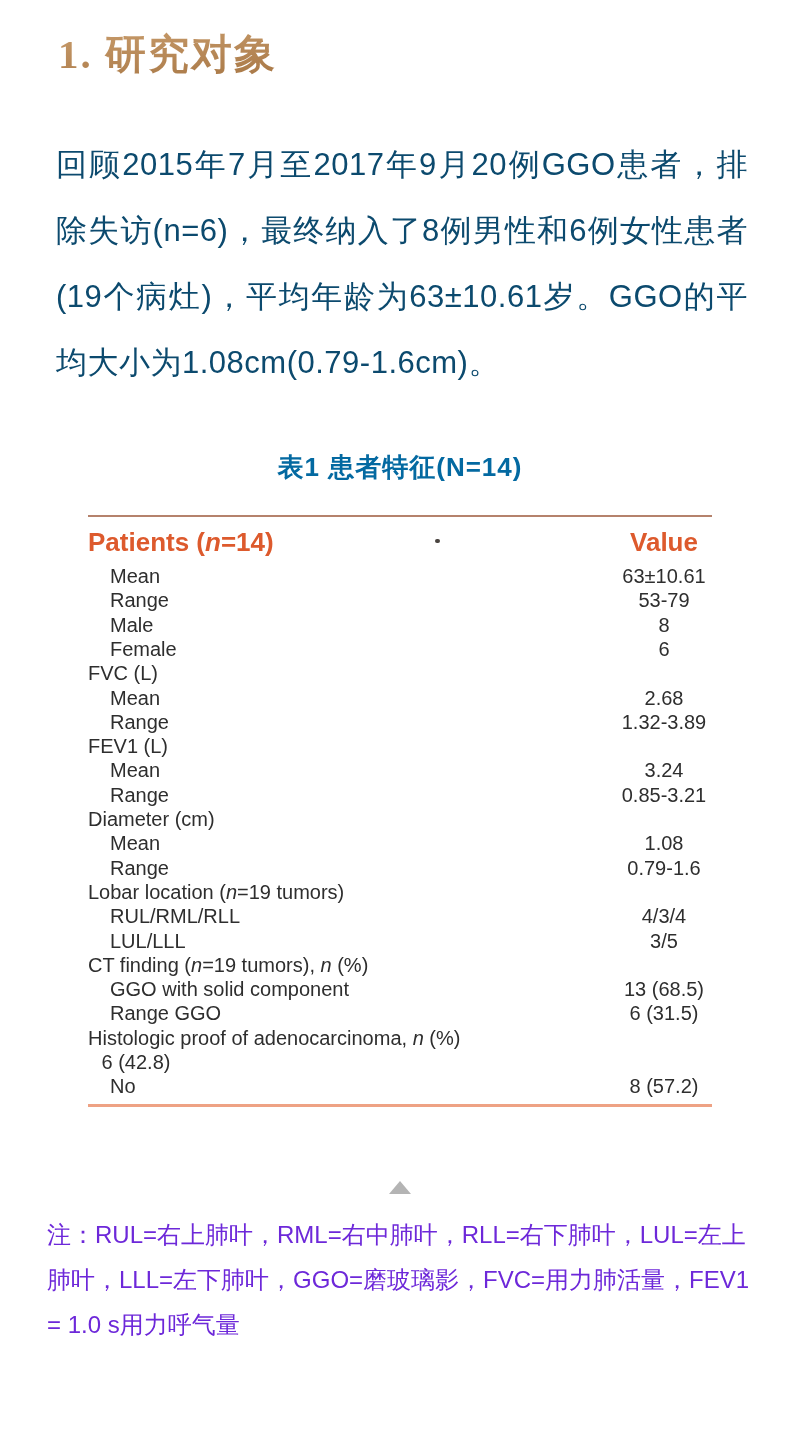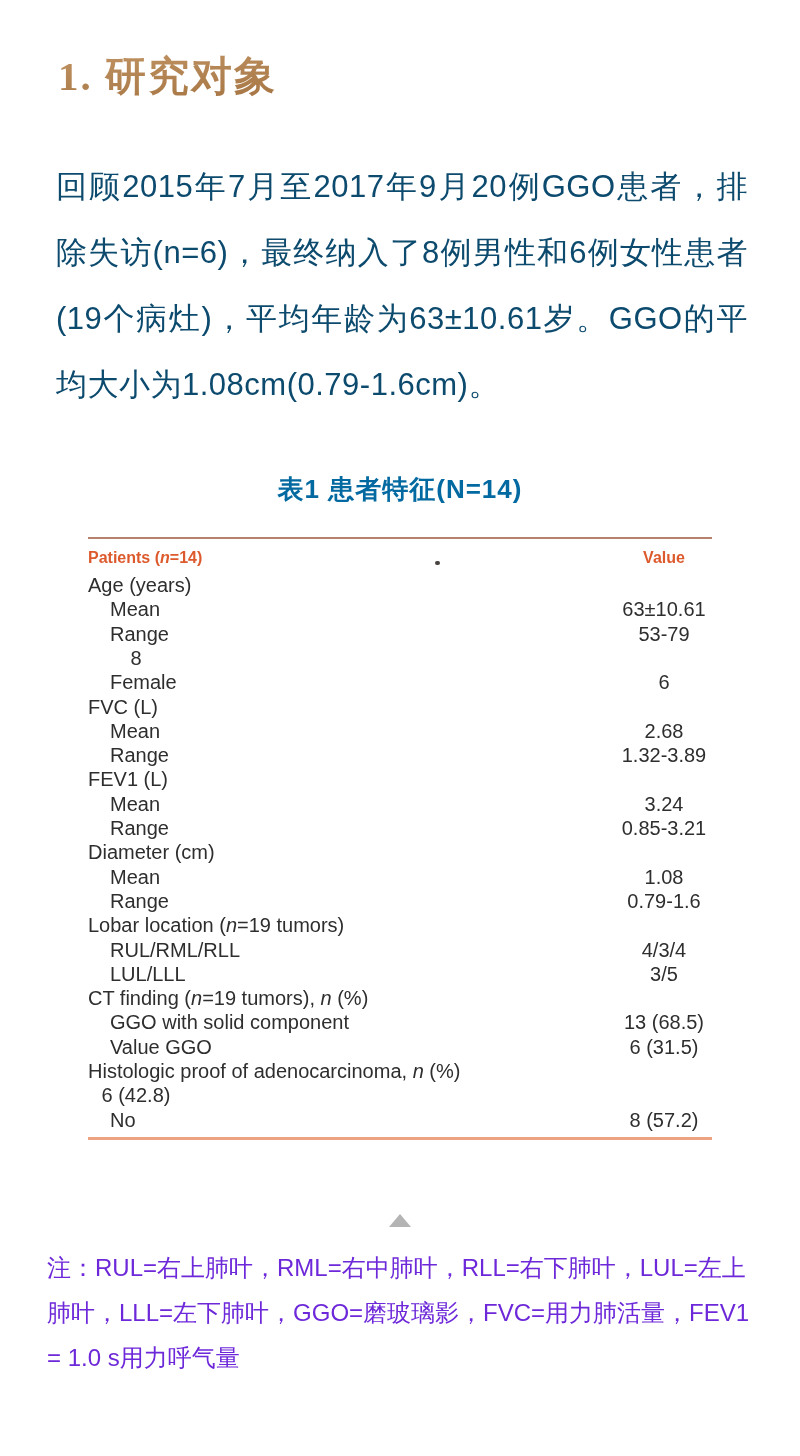--- a/index.html
+++ b/index.html
@@ -12,21 +12,21 @@
     position: relative;
     width: 800px;
     height: 1456px;
     overflow: hidden;
     font-family: "Liberation Sans", "DejaVu Sans", sans-serif;
   }
 
   
   .heading {
     margin: 0;
-    padding: 54px 56px 0 58px;
+    padding: 32px 56px 0 58px;
     font-family: "Liberation Serif", "DejaVu Serif", serif;
     font-weight: bold;
     font-size: 41px;
     line-height: 1.1;
     letter-spacing: 2px;
     background: linear-gradient(175deg, #d2a777 10%, #9d6b39 85%);
     -webkit-background-clip: text;
     background-clip: text;
     color: transparent;
   }
@@ -74,21 +74,21 @@
     border-top: 2px solid #b5826c;
     border-bottom: 3px solid #eea284;
     padding-bottom: 5px;
     font-family: "Liberation Sans", "DejaVu Sans", sans-serif;
     color: #2e2e2e;
   }
   .tbl-header {
     display: flex;
     align-items: flex-end;
     padding: 10px 0 6px 0;
-    font-size: 16px;
+    font-size: 26px;
     font-weight: bold;
     color: #dd5a2d;
   }
   .tbl-header .cell-label { flex: 1; }
   .tbl-header .cell-value {
     width: 96px;
     text-align: center;
   }
   .tbl-row {
     display: flex;
@@ -138,32 +138,29 @@
 
   <figure class="table-figure">
     <span class="artifact-dot"></span>
     <div class="tbl">
       <div class="tbl-header">
         <div class="cell-label">Patients (<i>n</i>=14)</div>
         <div class="cell-value">Value</div>
       </div>
       <div id="table-rows">
           <div class="tbl-row">
-            <div class="cell-label">Age (years)</div>
-            <div class="cell-value"></div>
-          </div>
-          <div class="tbl-row">
             <div class="cell-label indent">Mean</div>
             <div class="cell-value">63±10.61</div>
           </div>
           <div class="tbl-row">
             <div class="cell-label indent">Range</div>
             <div class="cell-value">53-79</div>
           </div>
           <div class="tbl-row">
+            <div class="cell-label indent">Male</div>
             <div class="cell-value">8</div>
           </div>
           <div class="tbl-row">
             <div class="cell-label indent">Female</div>
             <div class="cell-value">6</div>
           </div>
           <div class="tbl-row">
             <div class="cell-label">FVC (L)</div>
             <div class="cell-value"></div>
           </div>
@@ -213,21 +210,21 @@
           </div>
           <div class="tbl-row">
             <div class="cell-label">CT finding (<i>n</i>=19 tumors), <i>n</i> (%)</div>
             <div class="cell-value"></div>
           </div>
           <div class="tbl-row">
             <div class="cell-label indent">GGO with solid component</div>
             <div class="cell-value">13 (68.5)</div>
           </div>
           <div class="tbl-row">
-            <div class="cell-label indent">Value GGO</div>
+            <div class="cell-label indent">Range GGO</div>
             <div class="cell-value">6 (31.5)</div>
           </div>
           <div class="tbl-row">
             <div class="cell-label">Histologic proof of adenocarcinoma, <i>n</i> (%)</div>
             <div class="cell-value"></div>
           </div>
           <div class="tbl-row">
             <div class="cell-value">6 (42.8)</div>
           </div>
           <div class="tbl-row">

